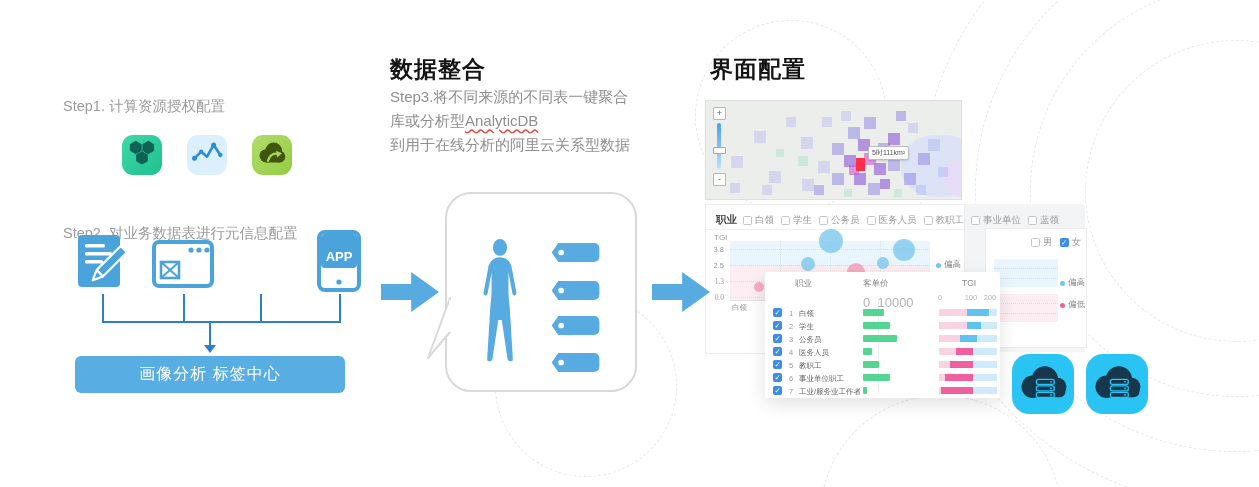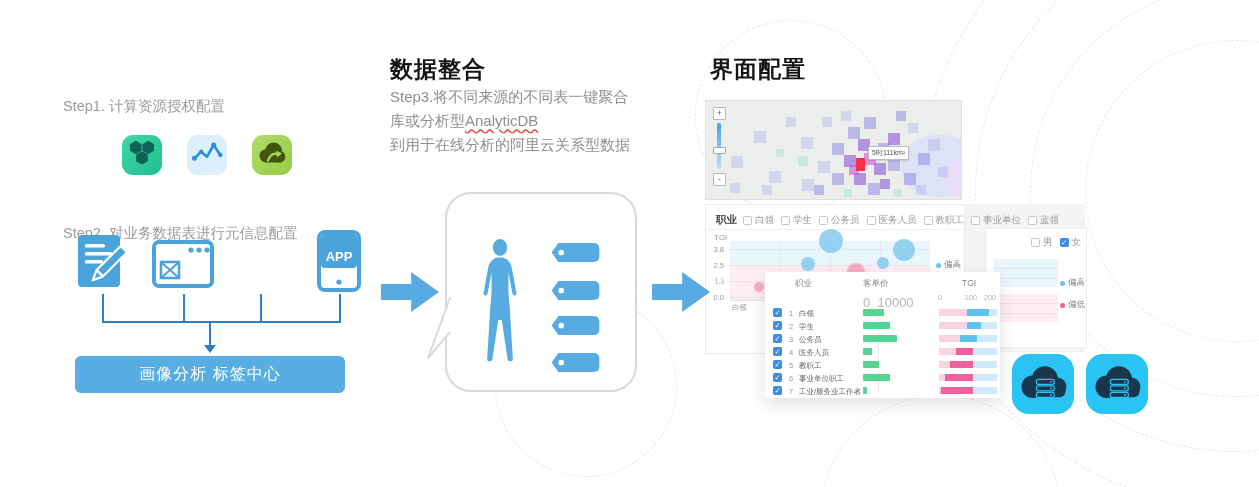--- a/index.html
+++ b/index.html
@@ -322,21 +322,21 @@
       <div class="x-axis"></div>
     </div>
     <span class="xlabel">白领</span>
     <span class="legend" style="left:230px;top:54px;">
       <i class="ldot blue"></i>
         <span>偏高</span>
     </span>
   <span class="ytick" style="top: 40px;">3.8</span>
       <span class="ytick" style="top: 56px;">2.5</span>
       <span class="ytick" style="top: 72px; font-family: Liberation Serif, serif;">1.3</span>
-      <span class="ytick" style="top: 88px;">0.0</span>
+      <span class="ytick" style="top: 88px; font-family: Liberation Serif, serif;">0.0</span>
       <span class="bubble blue" style="left: 113px; top: 24px; width: 24px; height: 24px;"></span>
       <span class="bubble blue" style="left: 187px; top: 34px; width: 22px; height: 22px;"></span>
       <span class="bubble blue" style="left: 95px; top: 52px; width: 14px; height: 14px;"></span>
       <span class="bubble blue" style="left: 171px; top: 52px; width: 12px; height: 12px;"></span>
       <span class="bubble pink" style="left: 141px; top: 58px; width: 18px; height: 18px;"></span>
       <span class="bubble pink" style="left: 48px; top: 77px; width: 10px; height: 10px;"></span>
     </div>
 
   <div id="gender-panel" class="panel">
     <div class="g-checks">

